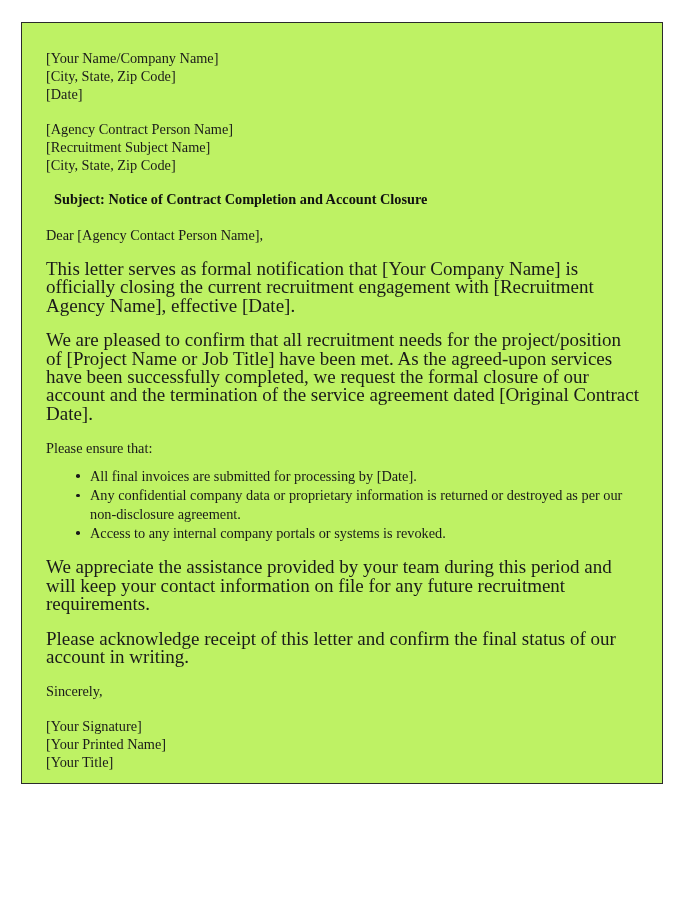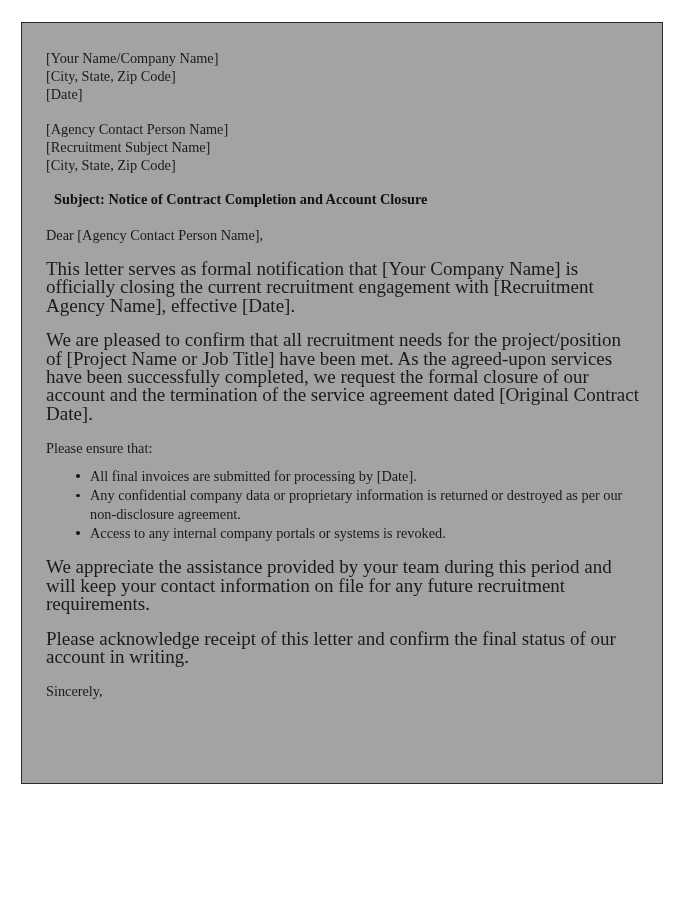--- a/index.html
+++ b/index.html
@@ -15,21 +15,21 @@
     -webkit-font-smoothing: antialiased;
   }
   .page-frame {
     position: absolute;
     left: 21px;
     top: 22px;
     width: 642px;
     height: 762px;
     border: 1.4px solid #2b2b2b;
     box-sizing: border-box;
-    background: #a3a3a3;
+    background: #bef264;
   }
   .letter-body {
     padding: 26px 22px 0 24px;
     box-sizing: border-box;
   }
   .block {
     margin: 0 0 16px 0;
     font-size: 14.3px;
     line-height: 18.2px;
     color: #1a1a1a;
@@ -104,21 +104,21 @@
 <div class="page-frame">
   <div class="letter-body">
 
     <div class="block tight-lines">
       <div>[Your Name/Company Name]</div>
       <div>[City, State, Zip Code]</div>
       <div>[Date]</div>
     </div>
 
     <div class="block tight-lines">
-      <div>[Agency Contact Person Name]</div>
+      <div>[Agency Contract Person Name]</div>
       <div>[Recruitment Subject Name]</div>
       <div>[City, State, Zip Code]</div>
     </div>
 
     <div class="subject">Subject: Notice of Contract Completion and Account Closure</div>
 
     <div class="salutation">Dear [Agency Contact Person Name],</div>
 
     <div class="para">This letter serves as formal notification that [Your Company Name] is officially closing the current recruitment engagement with [Recruitment Agency Name], effective [Date].</div>
 
@@ -131,15 +131,20 @@
       <li>Any confidential company data or proprietary information is returned or destroyed as per our non-disclosure agreement.</li>
       <li>Access to any internal company portals or systems is revoked.</li>
     </ul>
 
     <div class="para">We appreciate the assistance provided by your team during this period and will keep your contact information on file for any future recruitment requirements.</div>
 
     <div class="para">Please acknowledge receipt of this letter and confirm the final status of our account in writing.</div>
 
     <div class="sign-off">Sincerely,</div>
 
+    <div class="sig-block">
+      <div>[Your Signature]</div>
+      <div>[Your Printed Name]</div>
+      <div>[Your Title]</div>
+    </div>
 
   </div>
 </div>
 
 </body></html>

